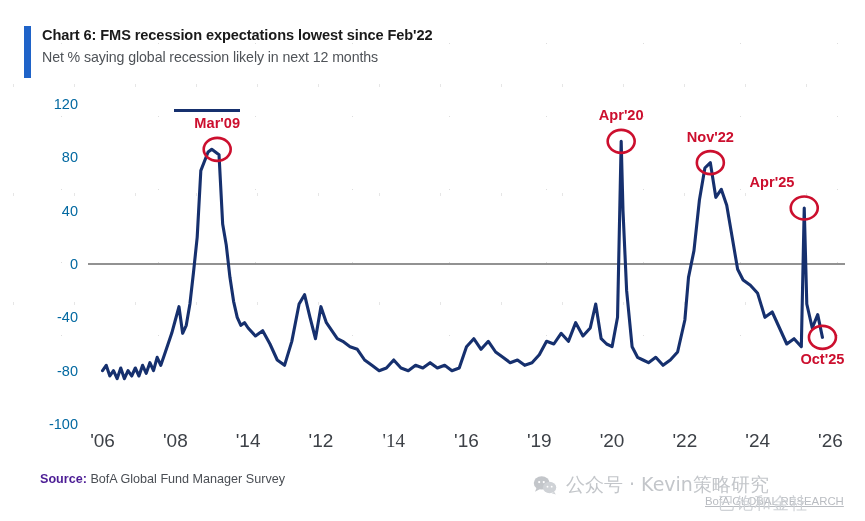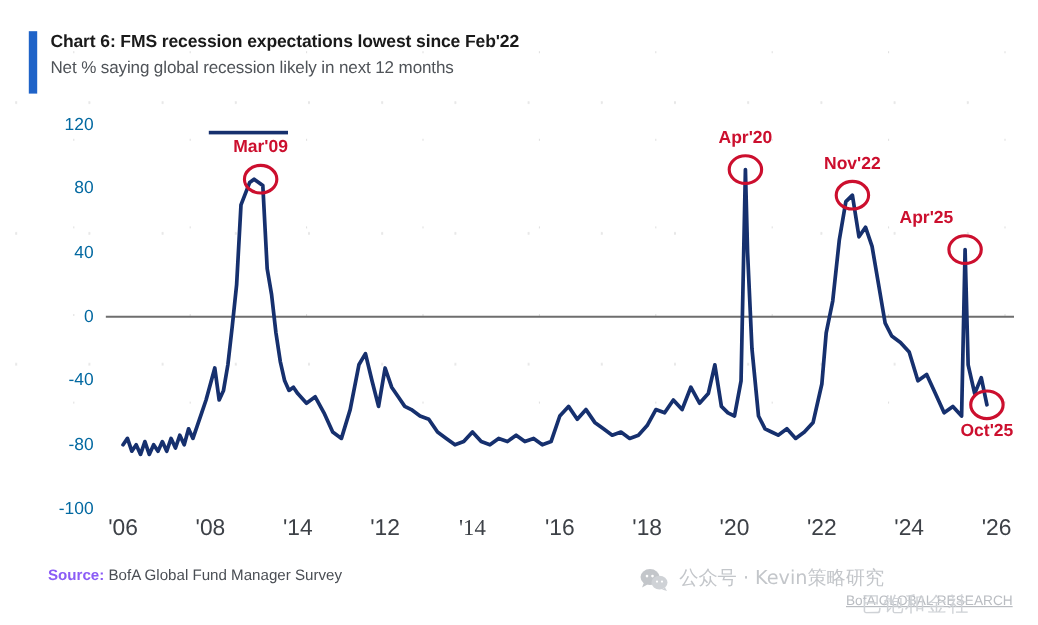--- a/index.html
+++ b/index.html
@@ -59,28 +59,28 @@
   .legend { position:absolute; left:174px; top:109px; display:flex; align-items:center; gap:0px; }
   .legend-swatch { width:66px; height:3px; background:#16306e; }
   .legend-text { font-size:14.3px; color:#3a3f46; margin-left:2px; white-space:nowrap; }
 
   
   .callout { position:absolute; color:#cc0f2e; font-weight:bold; font-size:14.6px;
              white-space:nowrap; transform:translateX(-50%); }
 
   
   .source { position:absolute; left:40px; top:472px; font-size:12.6px; color:#4a4e54; }
-  .source b { color:#8b5cf6; }
+  .source b { color:#4c1d95; }
   .bofa { position:absolute; left:705px; top:495px; font-size:11.4px; color:#b9bcc1; white-space:nowrap;text-decoration:underline; }
 
   
   .wm-main {
     position:absolute; left:533px; top:472px;
     display:flex; align-items:center; gap:9px;
-    color:#c3c6ca; font-size:16px; white-space:nowrap;
+    color:#c3c6ca; font-size:19px; white-space:nowrap;
     font-family:"DejaVu Sans", sans-serif;
   }
   .wm-icon { width:24px; height:20px; }
   .wm-cn {
     position:absolute; left:718px; top:492px;
     font-size:17px; color:#cfd2d6; letter-spacing:1px;
     font-family:"DejaVu Sans", sans-serif; white-space:nowrap;
   }
 </style>
 </head>
@@ -118,21 +118,21 @@
       <div class="ylabel" style="top: 160px;">0</div>
       <div class="ylabel" style="top: 213.333px;">-40</div>
       <div class="ylabel" style="top: 266.667px;">-80</div>
       <div class="ylabel" style="top: 320px;">-100</div>
       <div class="xlabel" style="left: 14.5577px;">'06</div>
       <div class="xlabel" style="left: 87.3462px;">'08</div>
       <div class="xlabel" style="left: 160.135px;">'14</div>
       <div class="xlabel" style="left: 232.923px;">'12</div>
       <div class="xlabel" style="left: 305.712px; font-family: Liberation Serif, serif;">'14</div>
       <div class="xlabel" style="left: 378.5px;">'16</div>
-      <div class="xlabel" style="left: 451.288px;">'18</div>
+      <div class="xlabel" style="left: 451.288px;">'19</div>
       <div class="xlabel" style="left: 524.077px;">'20</div>
       <div class="xlabel" style="left: 596.865px;">'22</div>
       <div class="xlabel" style="left: 669.654px;">'24</div>
       <div class="xlabel" style="left: 742.442px;">'26</div>
       <div class="callout" style="left: 129.2px; top: 11.3333px;">Mar'09</div>
       <div class="callout" style="left: 533.175px; top: 3.33333px;">Apr'20</div>
       <div class="callout" style="left: 622.341px; top: 24.6667px;">Nov'22</div>
       <div class="callout" style="left: 684px; top: 70px;">Apr'25</div>
       <div class="callout" style="left: 734.436px; top: 247.333px;">Oct'25</div>
     </div>

